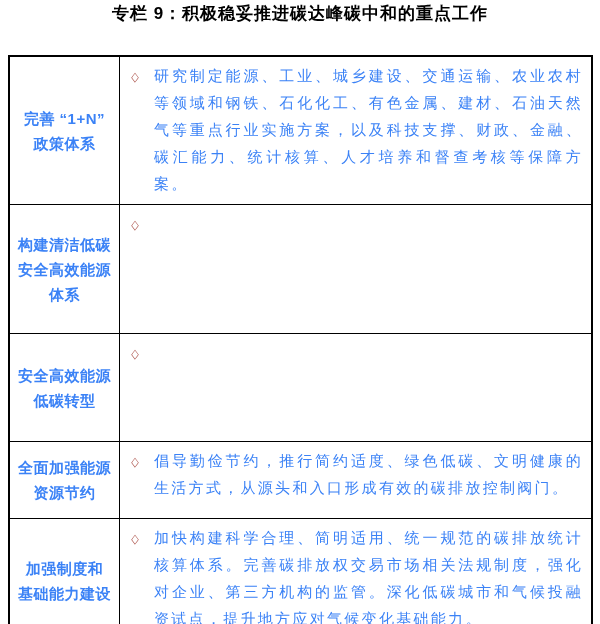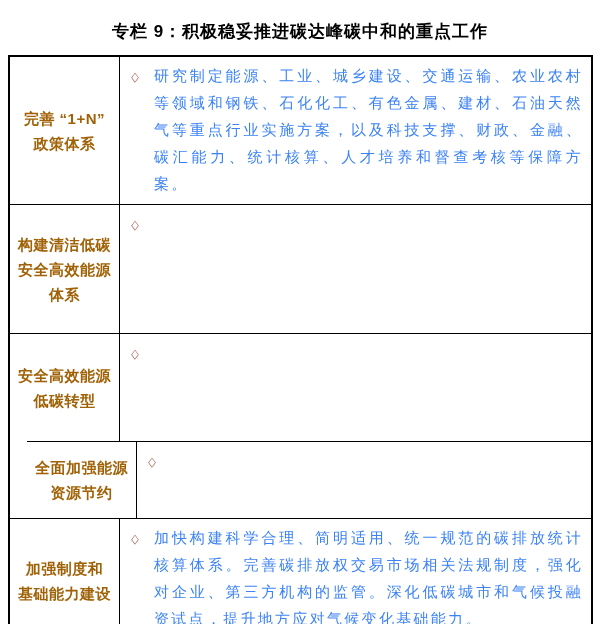--- a/index.html
+++ b/index.html
@@ -10,21 +10,21 @@
   }
   .page {
     position: relative;
     width: 600px;
     height: 624px;
     background: #ffffff;
     overflow: hidden;
   }
   .title {
     margin: 0;
-    padding-top: 20px;
+    padding-top: 2px;
     text-align: center;
     font-family: "Liberation Sans", "DejaVu Sans", sans-serif;
     font-weight: bold;
     font-size: 17px;
     letter-spacing: 1px;
     color: #000000;
   }
   .box-table {
     position: absolute;
     left: 8px;
@@ -37,37 +37,37 @@
     display: flex;
     align-items: stretch;
     box-sizing: border-box;
   }
   .box-row + .box-row {
     border-top: 1px solid #000000;
   }
   .box-row:nth-child(1) { min-height: 115px; }
   .box-row:nth-child(2) { min-height: 129px; }
   .box-row:nth-child(3) { min-height: 108px; }
-  .box-row:nth-child(4) { min-height: 77px; margin-left: 17px; }
+  .box-row:nth-child(4) { min-height: 77px; }
   .box-row:nth-child(5) { min-height: 124px; }
   .head-cell {
     width: 110px;
     flex: 0 0 110px;
     box-sizing: border-box;
     border-right: 1px solid #000000;
     display: flex;
     align-items: center;
     justify-content: center;
     text-align: center;
     font-family: "Liberation Sans", "DejaVu Sans", sans-serif;
     font-weight: bold;
     font-size: 15px;
     line-height: 25px;
     letter-spacing: 0.5px;
-    color: #a16207;
+    color: #3b82f6;
     white-space: pre-line;
     padding: 4px 2px;
   }
   .content-cell {
     flex: 1 1 auto;
     box-sizing: border-box;
     display: flex;
     align-items: flex-start;
     padding: 6px 8px 6px 10px;
   }
@@ -122,20 +122,21 @@
       <div class="content-cell">
         <span class="bullet">◇</span>
       </div>
     </div>
 
     <div class="box-row">
       <div class="head-cell">全面加强能源
 资源节约</div>
       <div class="content-cell">
         <span class="bullet">◇</span>
+        <div class="content-text">倡导勤俭节约，推行简约适度、绿色低碳、文明健康的生活方式，从源头和入口形成有效的碳排放控制阀门。</div>
       </div>
     </div>
 
     <div class="box-row">
       <div class="head-cell">加强制度和
 基础能力建设</div>
       <div class="content-cell">
         <span class="bullet">◇</span>
         <div class="content-text">加快构建科学合理、简明适用、统一规范的碳排放统计核算体系。完善碳排放权交易市场相关法规制度，强化对企业、第三方机构的监管。深化低碳城市和气候投融资试点，提升地方应对气候变化基础能力。</div>
       </div>

